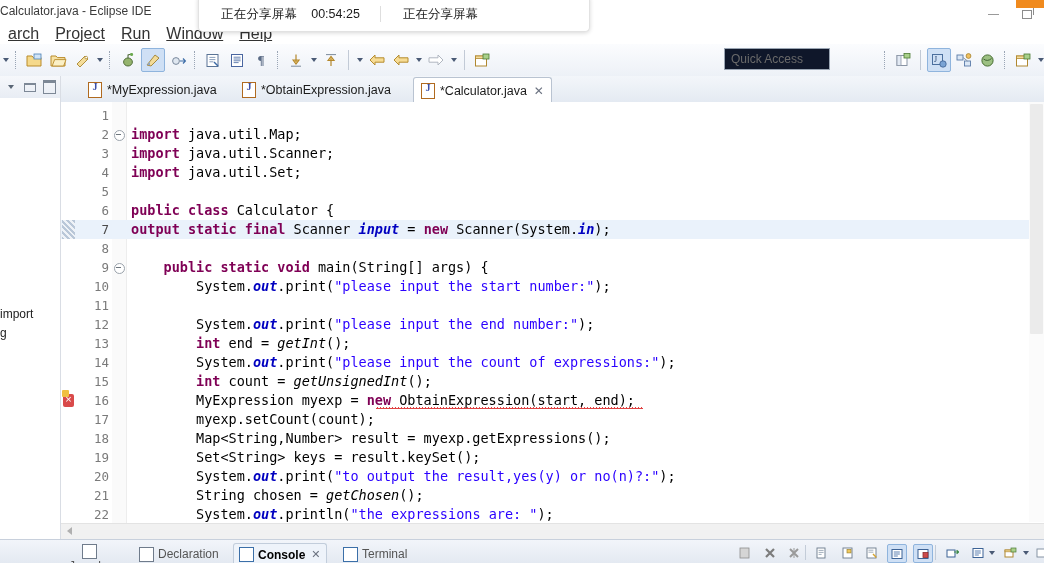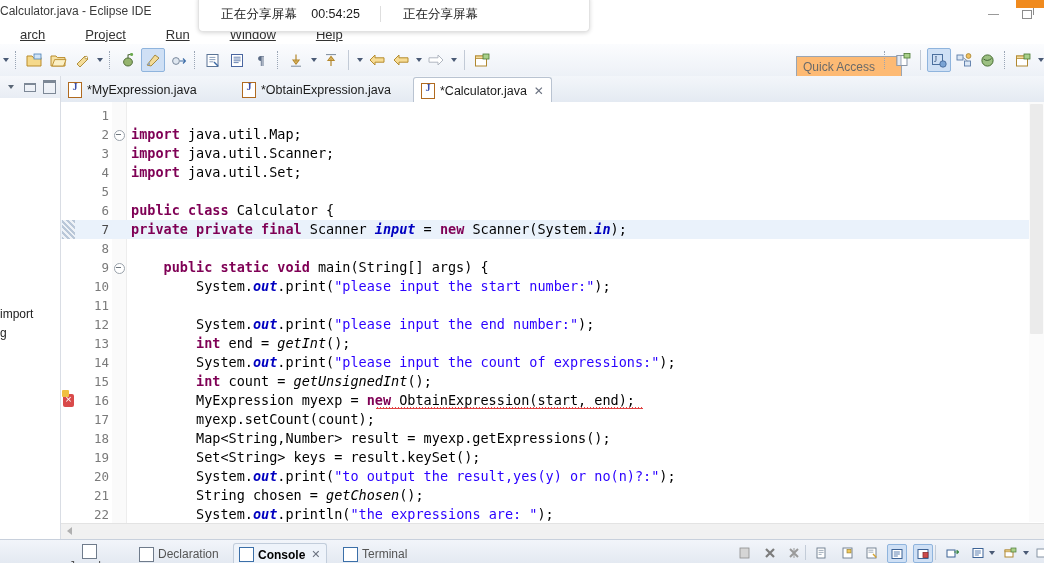--- a/index.html
+++ b/index.html
@@ -87,21 +87,21 @@
     font-family: "DejaVu Sans", "Liberation Sans", sans-serif;
   }
 
   
   .menubar {
     position: absolute; left: 0; top: 24px; width: 1044px; height: 20px;
     background: #ffffff;
     display: flex; align-items: center;
   }
   .menu-item {
-    padding: 0 20px; font-size: 13px; color: #333;
+    padding: 0 8px; font-size: 16px; color: #333;
     white-space: nowrap;
   }
   .menu-item u { text-decoration: underline; }
 
   
   .toolbar {
     position: absolute; left: 0; top: 44px; width: 1044px; height: 32px;
     background: linear-gradient(#fbfcfe, #edf1f7);
     border-bottom: 1px solid #cdd5e0;
     display: flex; align-items: center;
@@ -127,25 +127,25 @@
     width: 11px; height: 22px;
     display: flex; align-items: center; justify-content: center;
   }
   .tb-arrow i {
     display:block;
     border-left: 3.5px solid transparent;
     border-right: 3.5px solid transparent;
     border-top: 4px solid #4a5a75;
   }
   .qa-box {
-    position: absolute; left: 796px; top: 48px;
+    position: absolute; left: 724px; top: 48px;
     width: 104px; height: 20px;
-    background: #fdba74;
+    background: #0f172a;
     border: 1px solid #9aa5b3;
-    display: flex; align-items: center; margin-top: 8px;
+    display: flex; align-items: center;
   }
   .qa-box span {
     margin-left: 6px; font-size: 12px; color: #6a6a6a;
   }
 
   
   .left-strip {
     position: absolute; left: 0; top: 76px; width: 60px; height: 463px;
     background: #ffffff;
     border-right: 1px solid #d9dde4;
@@ -579,21 +579,21 @@
       </div>
   </div>
   <div class="left-text" style="top:231px;">import</div>
   <div class="left-text" style="top:250px;">g</div>
 </div>
 <div class="left-bottom-strip"></div>
 
 <div class="editor-wrap">
 
   <div class="tabbar">
-    <div class="etab" style="left:0;justify-content:flex-end;">
+    <div class="etab" style="left:20px;justify-content:flex-end;">
       <span class="jicon"></span>
       <span>*MyExpression.java</span>
     </div>
     <div class="etab" style="left:174px;">
       <span class="jicon"></span>
       <span>*ObtainExpression.java</span>
     </div>
     <div class="etab active" style="left:352px;">
       <span class="jicon"></span>
       <span>*Calculator.java</span>
@@ -606,21 +606,21 @@
     <div class="gutter-num"></div>
     <div class="folding"></div>
     <div class="code-lines" id="code-lines">
         <div class="cl" style="top: 4px;"><span class="ln">1</span></div>
         <div class="cl" style="top: 23px;"><span class="ln">2</span><span class="ctext"><span class="kw">import </span><span class="plain">java.util.Map;</span></span></div>
         <div class="fold-marker" style="top: 28px;"></div>
         <div class="cl" style="top: 42px;"><span class="ln">3</span><span class="ctext"><span class="kw">import </span><span class="plain">java.util.Scanner;</span></span></div>
         <div class="cl" style="top: 61px;"><span class="ln">4</span><span class="ctext"><span class="kw">import </span><span class="plain">java.util.Set;</span></span></div>
         <div class="cl" style="top: 80px;"><span class="ln">5</span><span class="ctext"></span></div>
         <div class="cl" style="top: 99px;"><span class="ln">6</span><span class="ctext"><span class="kw">public class </span><span class="plain">Calculator {</span></span></div>
-        <div class="cl hl" style="top: 118px;"><span class="ln cur">7</span><span class="ctext"><span class="kw">private private final </span><span class="plain">Scanner </span><span class="fld">input</span><span class="plain"> = </span><span class="kw">new </span><span class="plain">Scanner(System.</span><span class="fld">in</span><span class="plain">);</span></span></div>
+        <div class="cl hl" style="top: 118px;"><span class="ln cur">7</span><span class="ctext"><span class="kw">output static final </span><span class="plain">Scanner </span><span class="fld">input</span><span class="plain"> = </span><span class="kw">new </span><span class="plain">Scanner(System.</span><span class="fld">in</span><span class="plain">);</span></span></div>
         <div class="change-bar" style="top: 118px;"></div>
         <div class="cl" style="top: 137px;"><span class="ln">8</span><span class="ctext"></span></div>
         <div class="cl" style="top: 156px;"><span class="ln">9</span><span class="ctext"><span class="plain">    </span><span class="kw">public static void </span><span class="plain">main(String[] args) {</span></span></div>
         <div class="fold-marker" style="top: 161px;"></div>
         <div class="cl" style="top: 175px;"><span class="ln">10</span><span class="ctext"><span class="plain">        System.</span><span class="fld">out</span><span class="plain">.print(</span><span class="str">"please input the start number:"</span><span class="plain">);</span></span></div>
         <div class="cl" style="top: 194px;"><span class="ln">11</span></div>
         <div class="cl" style="top: 213px;"><span class="ln">12</span><span class="ctext"><span class="plain">        System.</span><span class="fld">out</span><span class="plain">.print(</span><span class="str">"please input the end number:"</span><span class="plain">);</span></span></div>
         <div class="cl" style="top: 232px;"><span class="ln">13</span><span class="ctext"><span class="plain">        </span><span class="kw">int </span><span class="plain">end = </span><span class="mth">getInt</span><span class="plain">();</span></span></div>
         <div class="cl" style="top: 251px;"><span class="ln">14</span><span class="ctext"><span class="plain">        System.</span><span class="fld">out</span><span class="plain">.print(</span><span class="str">"please input the count of expressions:"</span><span class="plain">);</span></span></div>
         <div class="cl" style="top: 270px;"><span class="ln">15</span><span class="ctext"><span class="plain">        </span><span class="kw">int </span><span class="plain">count = </span><span class="mth">getUnsignedInt</span><span class="plain">();</span></span></div>

